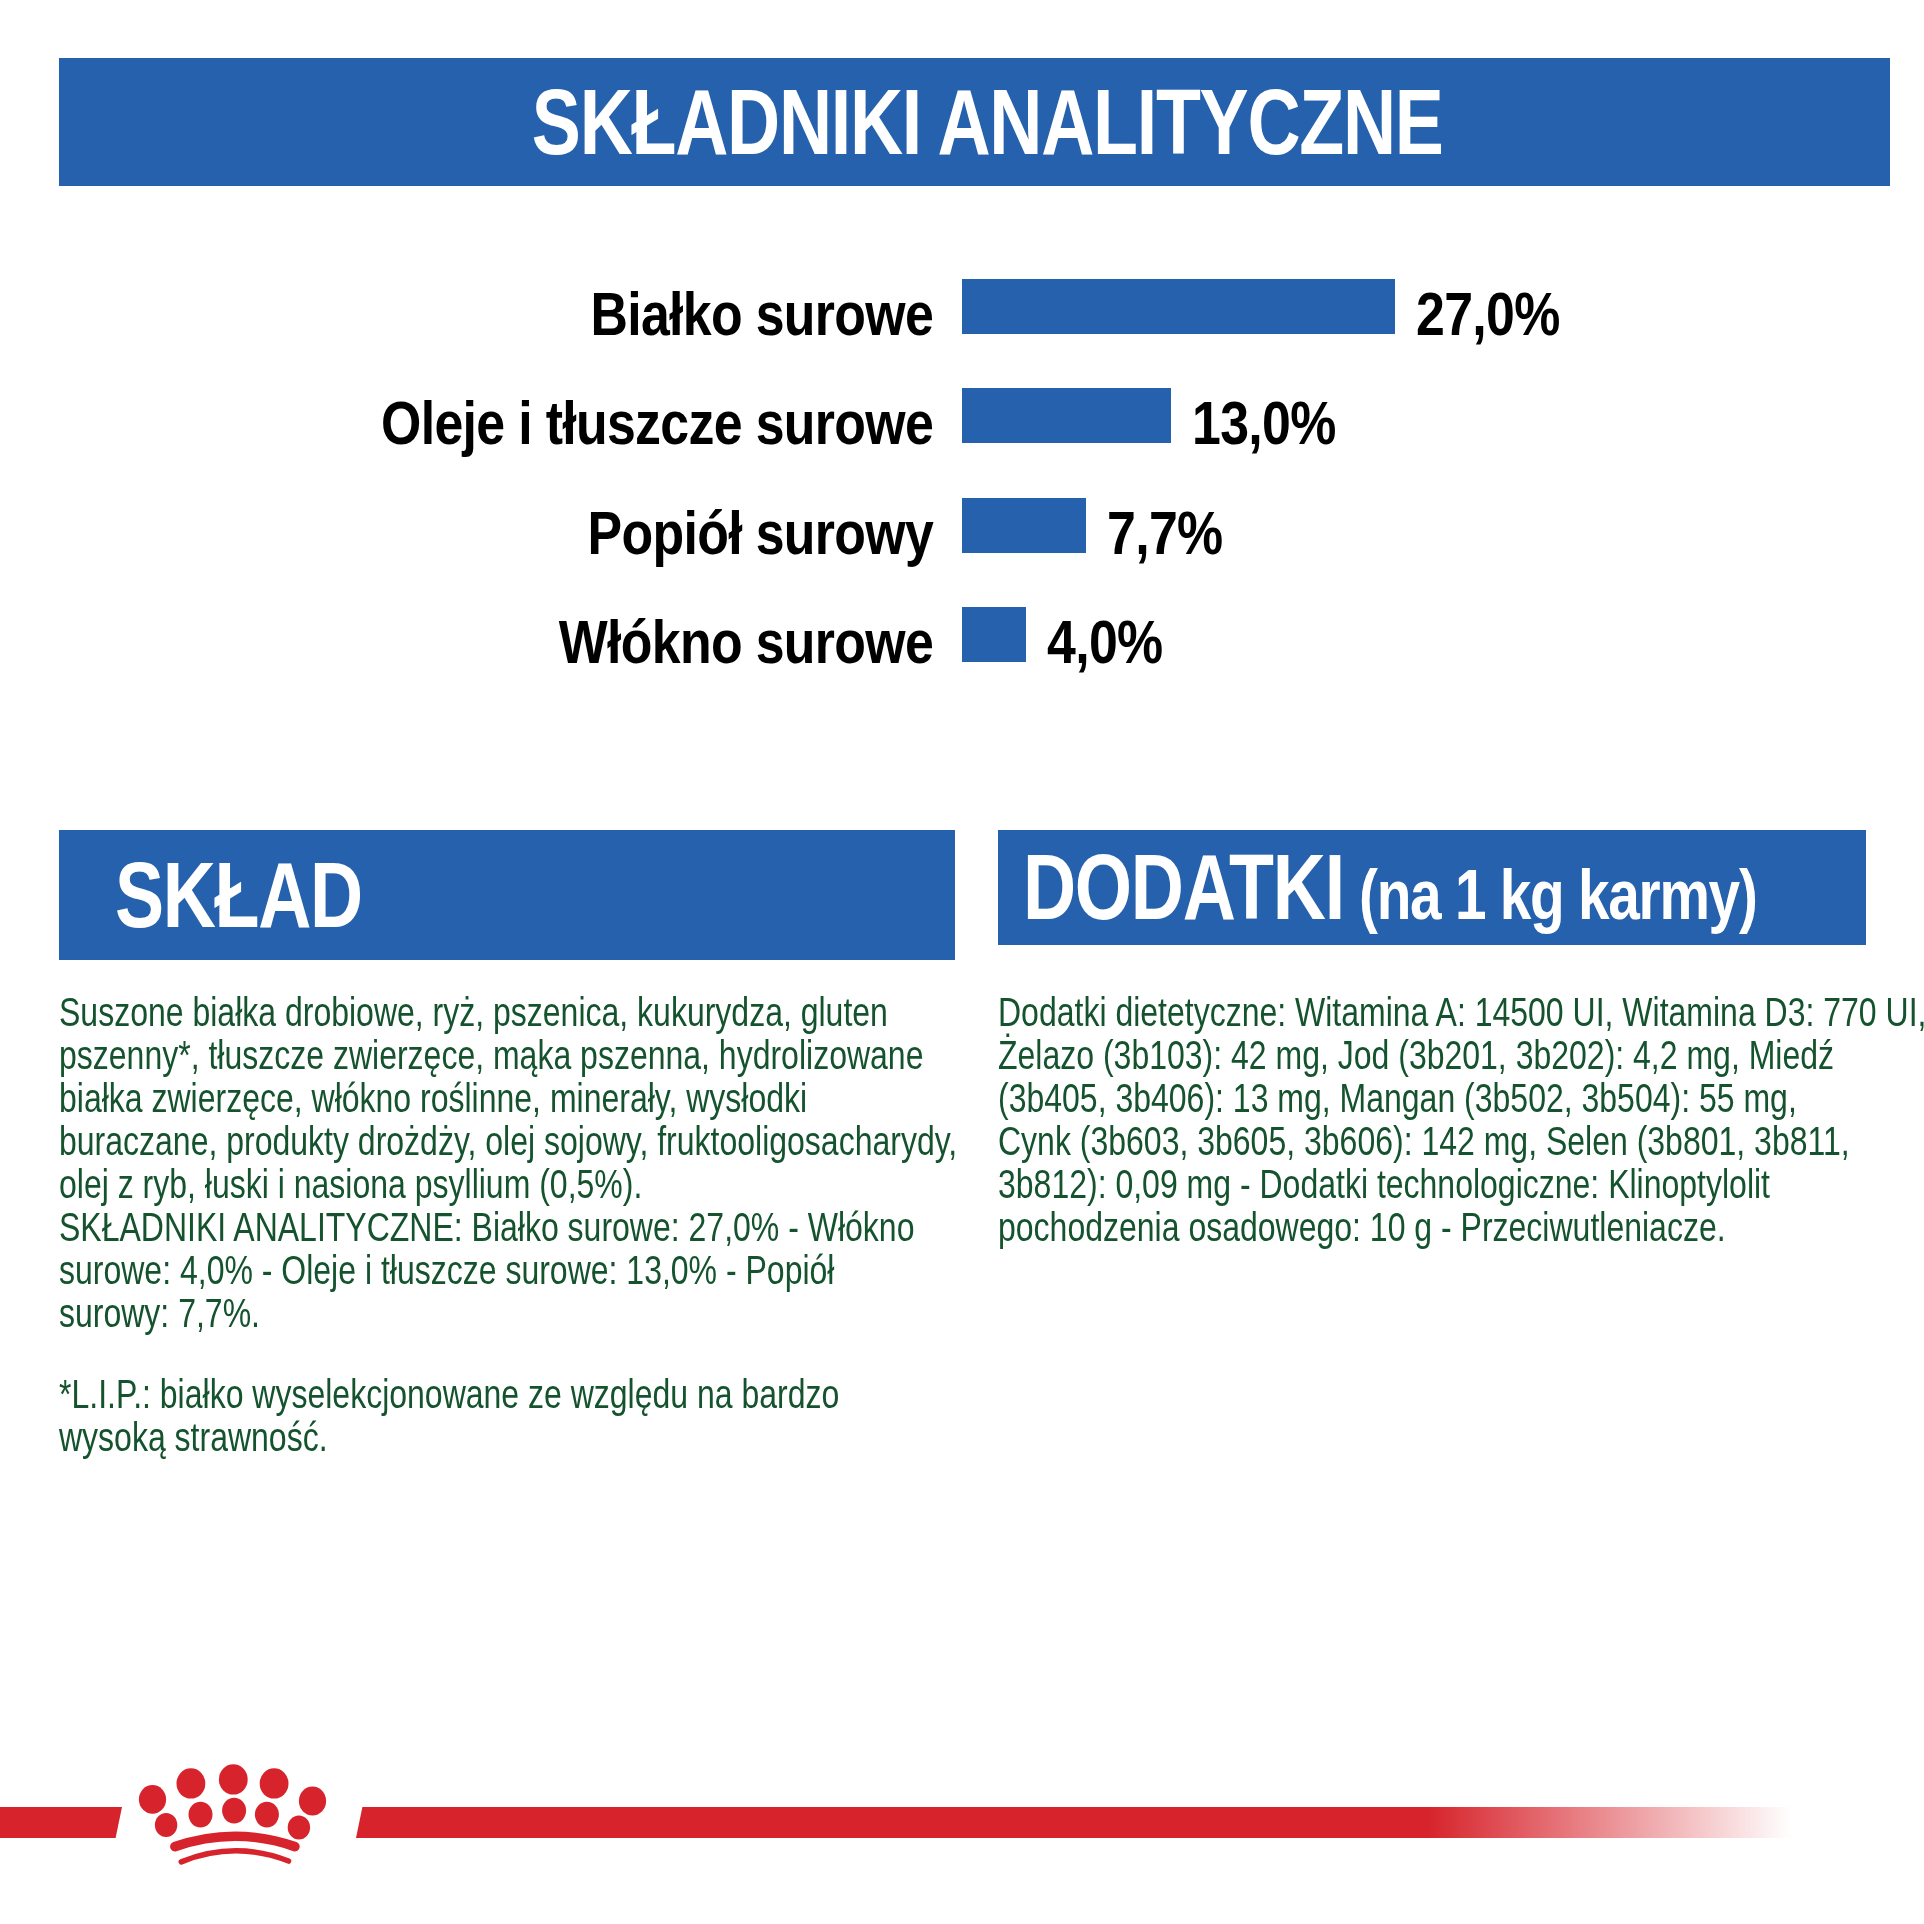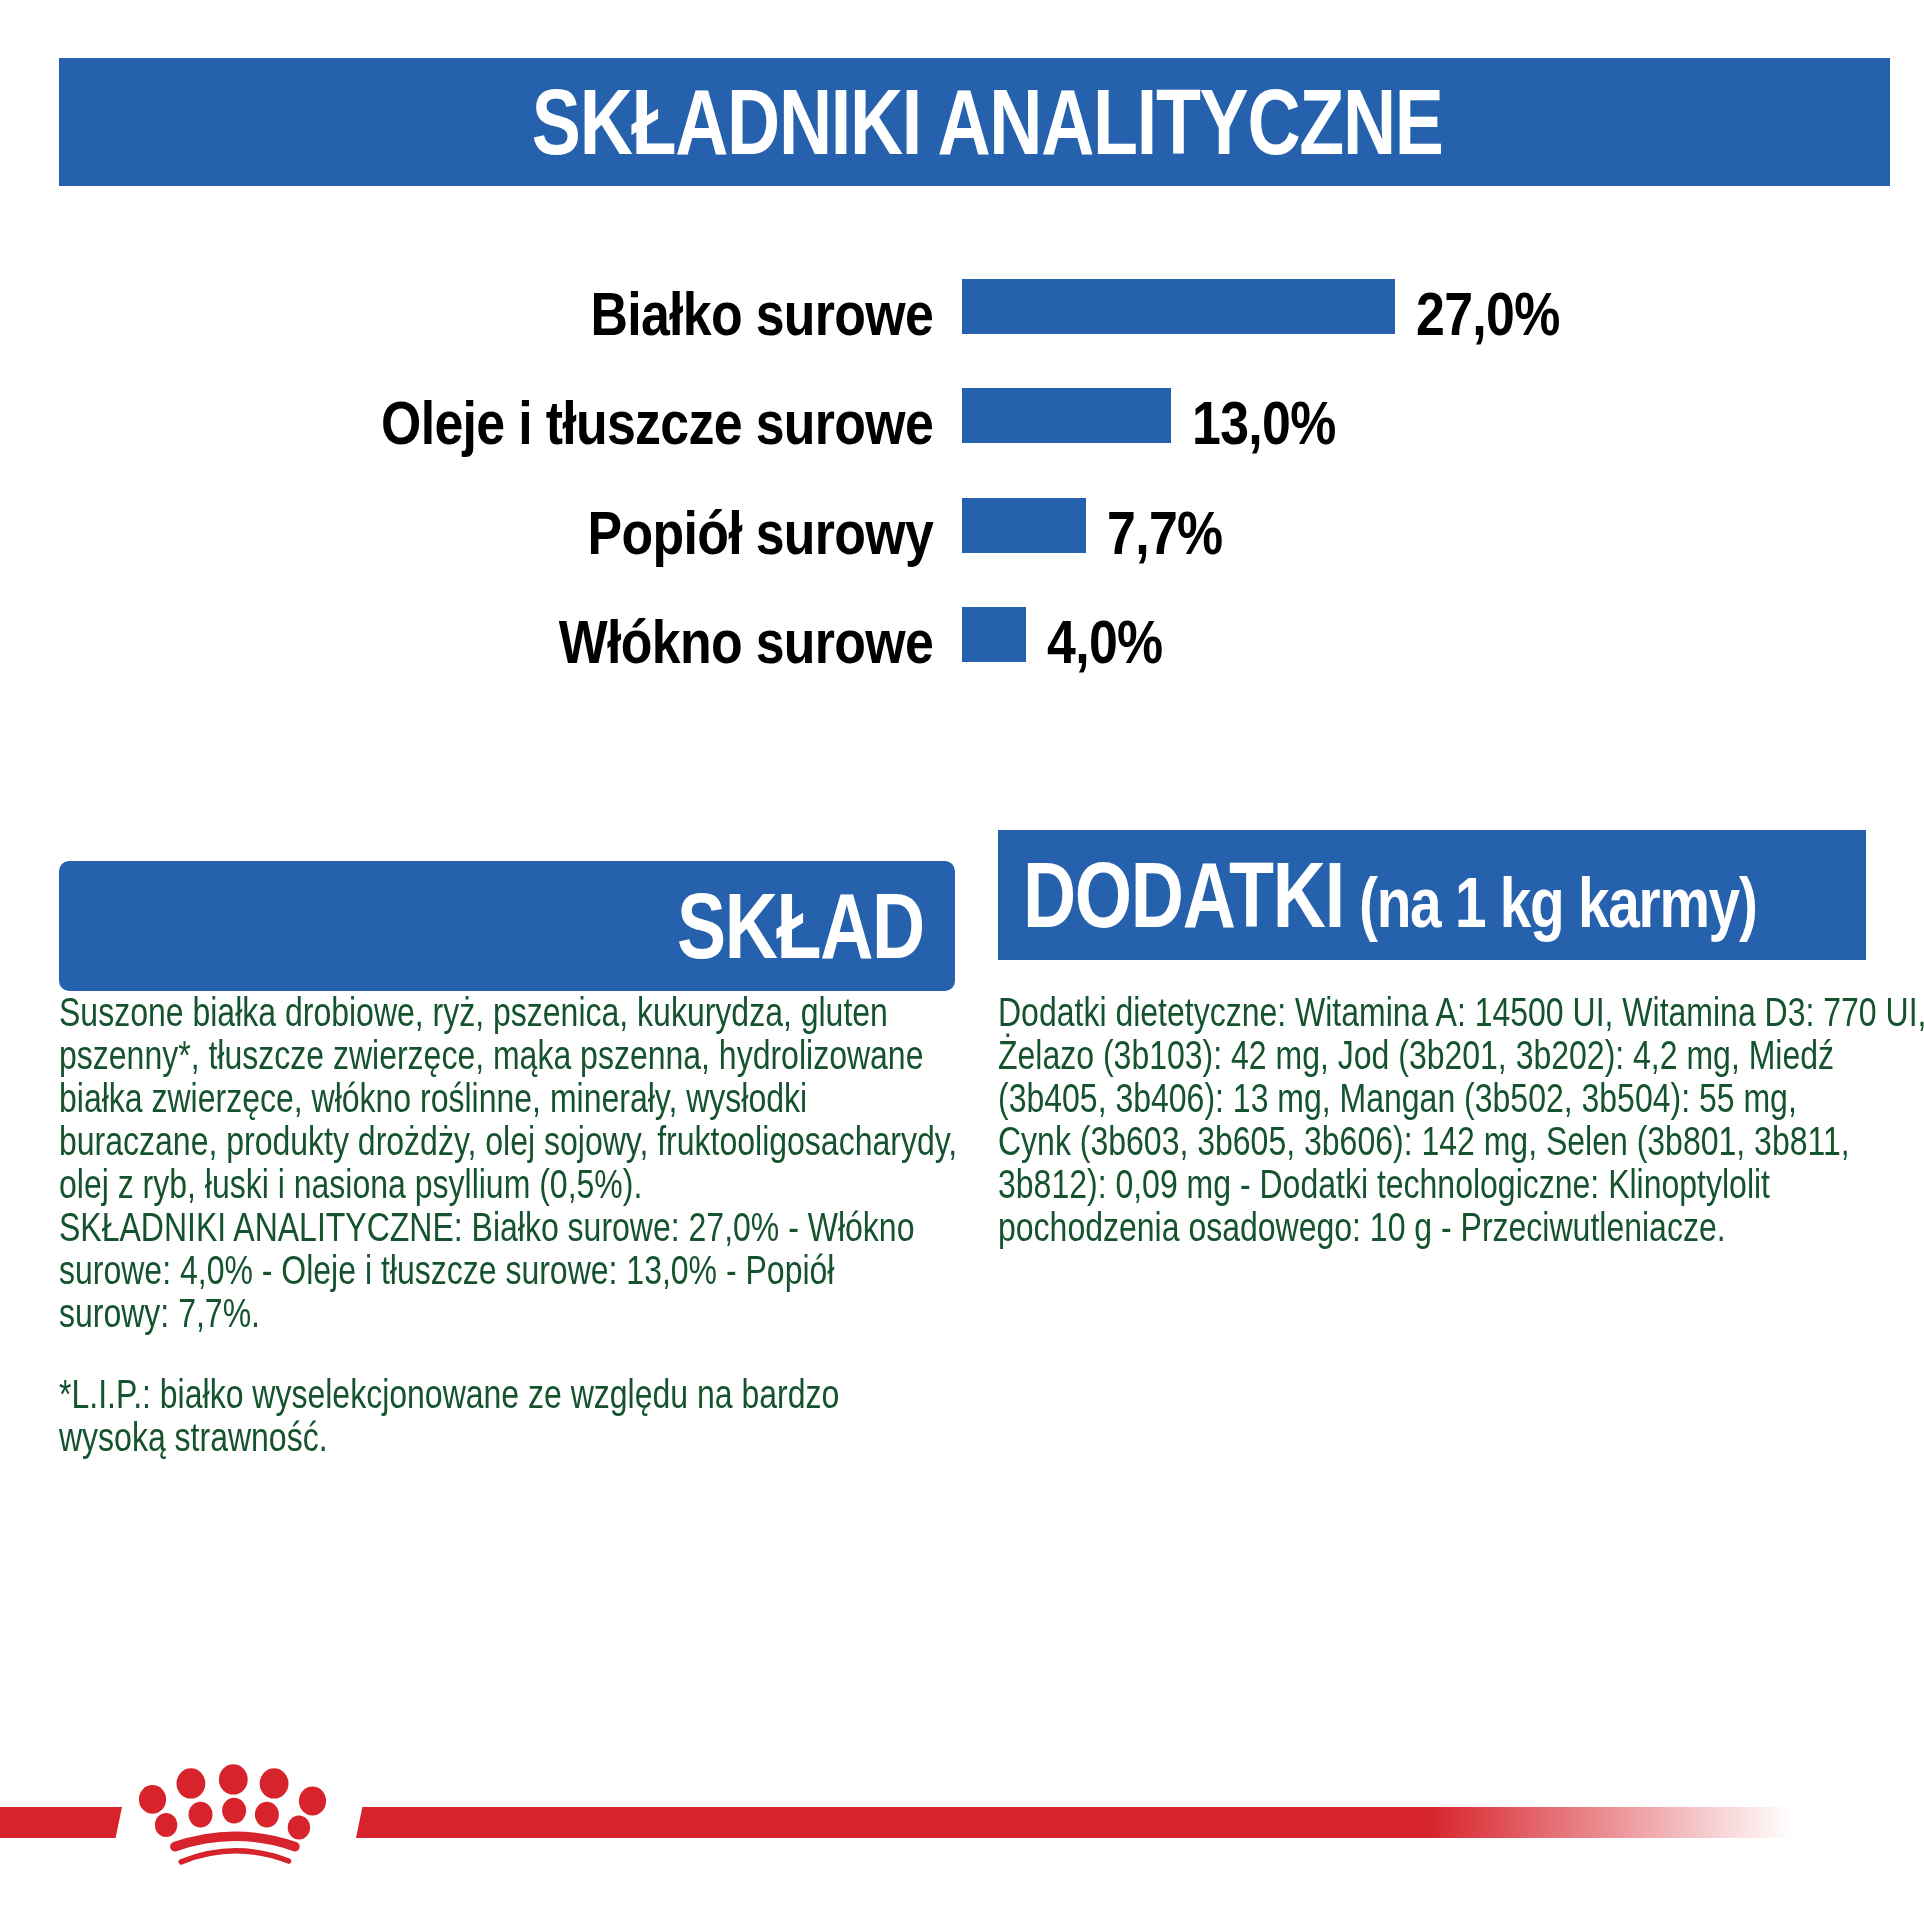--- a/index.html
+++ b/index.html
@@ -2,22 +2,22 @@
 <html style="font-size:13px"><head>
 <meta charset="utf-8">
 <style>
   html,body { margin:0; padding:0; background:#ffffff; }
   .canvas {
     position:relative; width:1925px; height:1925px; background:#ffffff;
     font-family:"Liberation Sans", sans-serif; overflow:hidden;
   }
   .banner { position:absolute; background:#2561AC; display:flex; align-items:center;padding-left:25px; }
   .banner-main { left:59px; top:58px; width:1806px; height:128px; justify-content:center; }
-  .banner-sklad { left:59px; top:861px; width:871px; height:130px; justify-content:flex-end;border-radius:10px; }
-  .banner-dodatki { left:998px; top:830px; width:868px; height:130px; justify-content:flex-start; box-sizing:border-box; }
+  .banner-sklad { left:59px; top:830px; width:871px; height:130px; justify-content:flex-start; }
+  .banner-dodatki { left:998px; top:830px; width:868px; height:115px; justify-content:flex-start; box-sizing:border-box; }
   .banner-text {
     color:#ffffff; font-weight:bold; font-size:92px; white-space:nowrap;
     transform:scaleX(0.80); letter-spacing:-1.6px;
   }
   .banner-main .banner-text { transform-origin:center; }
   .banner-sklad .banner-text { transform-origin:center; }
   .banner-dodatki .banner-text { transform-origin:left center; display:flex; align-items:baseline; gap:19px; }
   .banner-sub { font-size:71px; font-weight:bold; }
 
   .chart-row { position:absolute; left:59px; right:0; height:55px; display:flex; }

